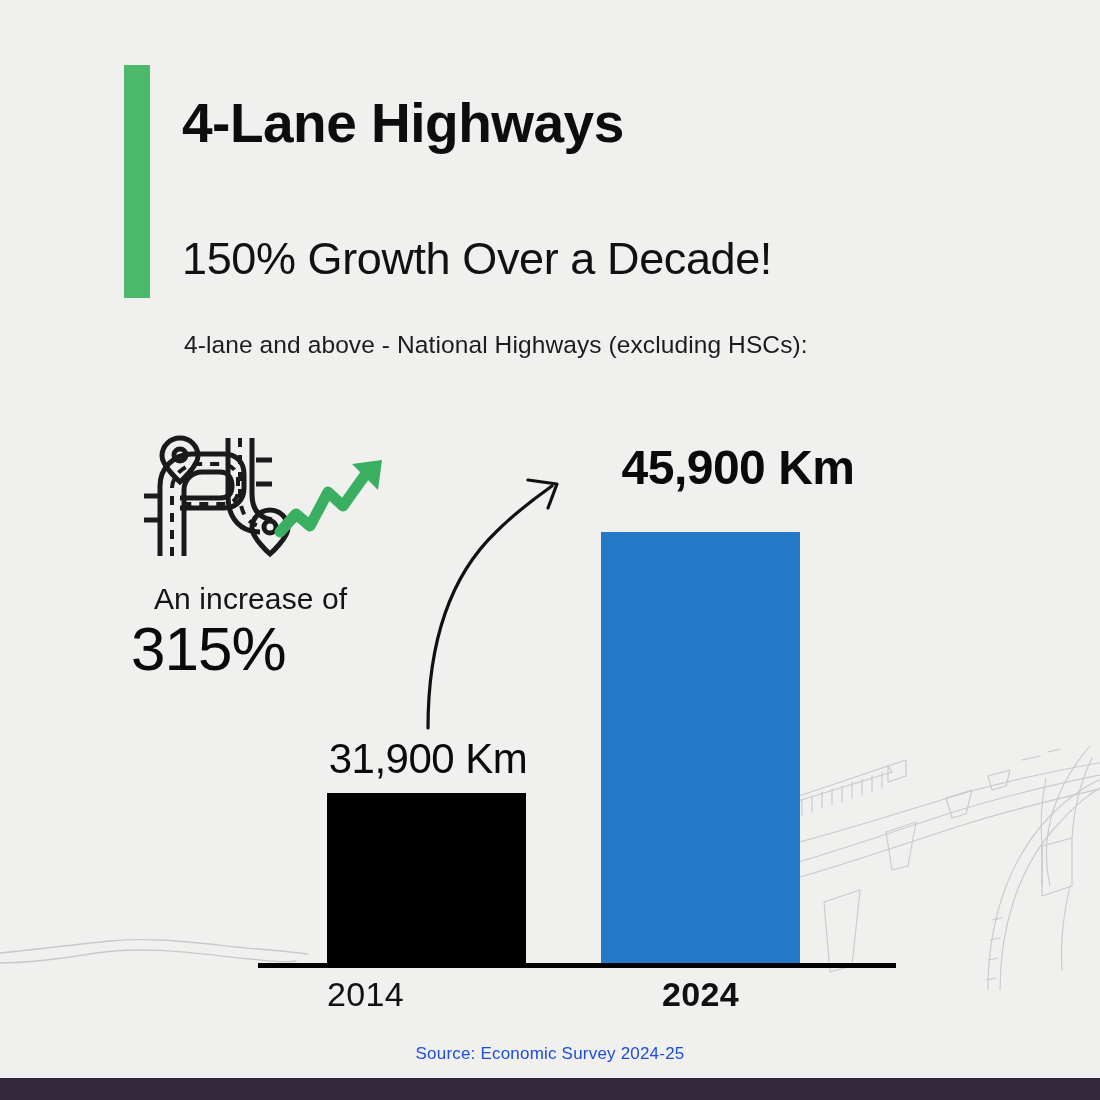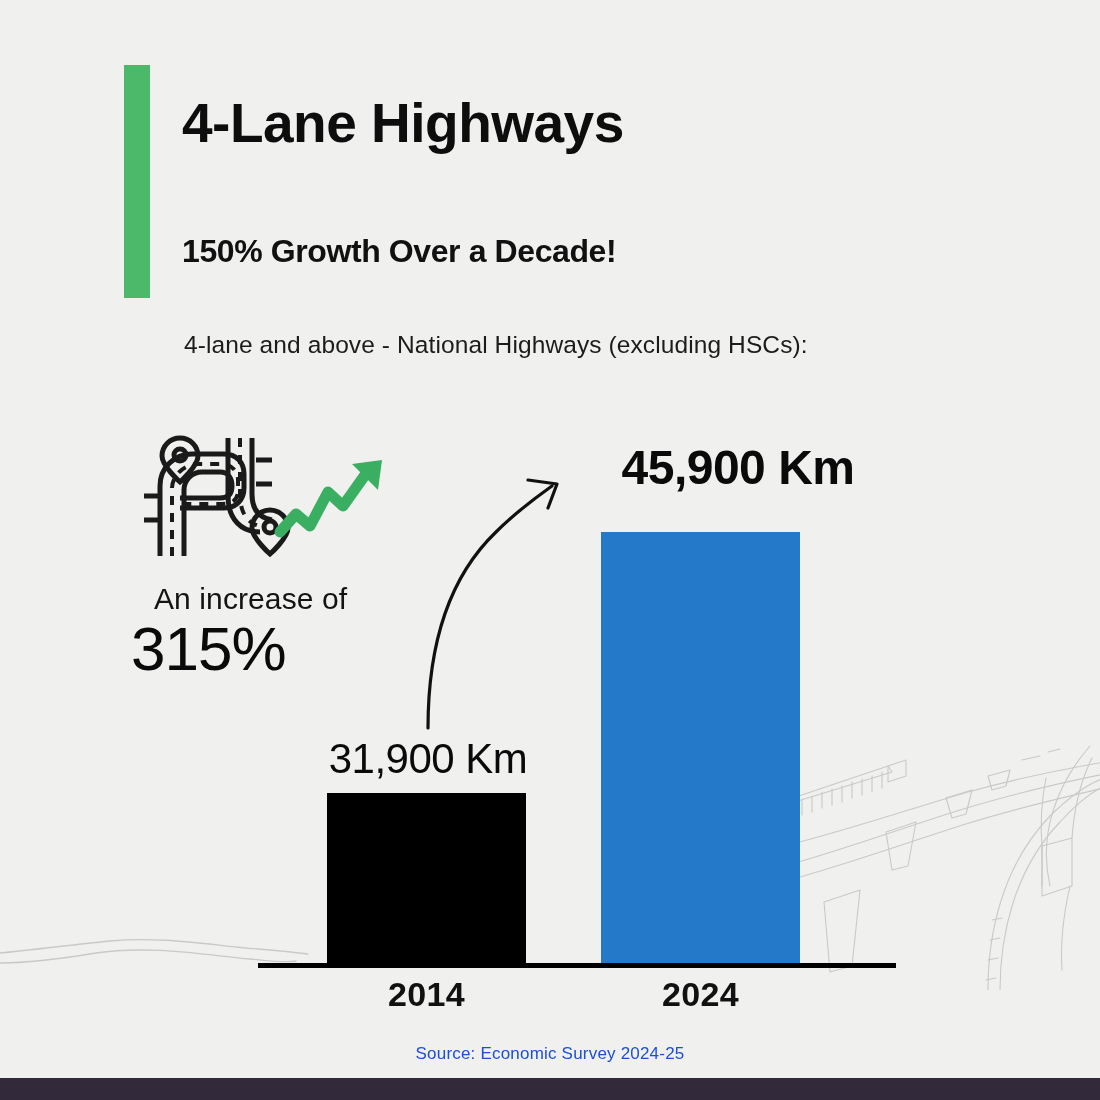--- a/index.html
+++ b/index.html
@@ -63,22 +63,22 @@
   .headline .line {
     display: block;
     white-space: nowrap;
   }
   .subhead {
     position: absolute;
     left: 182px;
     top: 232px;
     width: 820px;
     color: #111111;
-    font-weight: 700;
-    font-size: 32px;
+    font-weight: 400;
+    font-size: 45px;
     line-height: 1.22;
     letter-spacing: -0.4px;
     white-space: nowrap;
   }
   .caption {
     position: absolute;
     left: 184px;
     top: 331px;
     width: 860px;
     color: #1c1c1c;
@@ -175,24 +175,24 @@
     font-size: 48px;
     font-weight: 700;
     letter-spacing: -0.5px;
     white-space: nowrap;
   }
   .tick-2014 {
     position: absolute;
     left: 327px;
     top: 975px;
     width: 199px;
-    text-align: center;
+    text-align: left;
     color: #111111;
     font-size: 34px;
-    font-weight: 700;
+    font-weight: 400;
     letter-spacing: 0.3px;
   }
   .tick-2024 {
     position: absolute;
     left: 601px;
     top: 975px;
     width: 199px;
     text-align: center;
     color: #111111;
     font-size: 34px;

